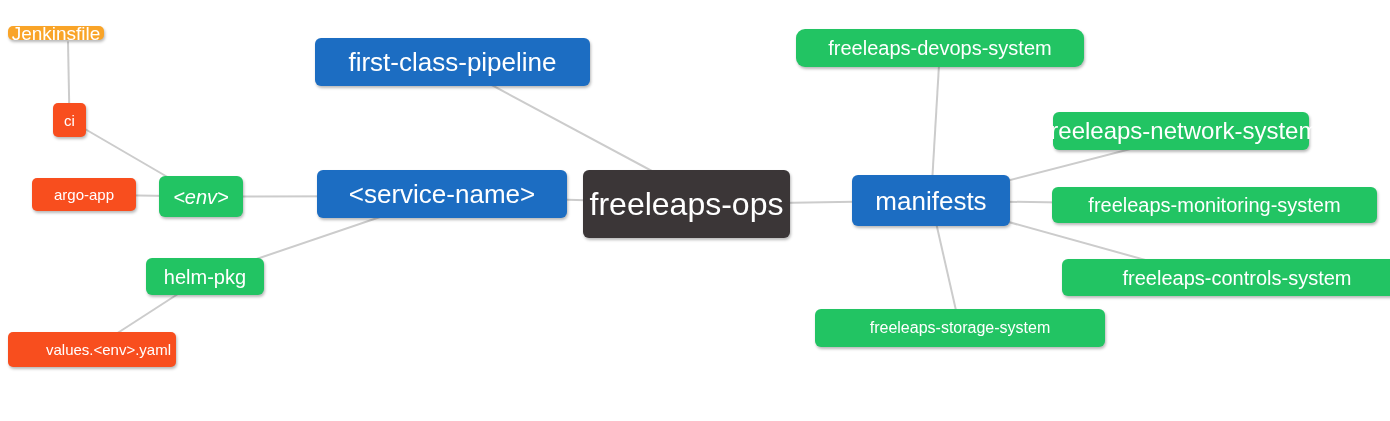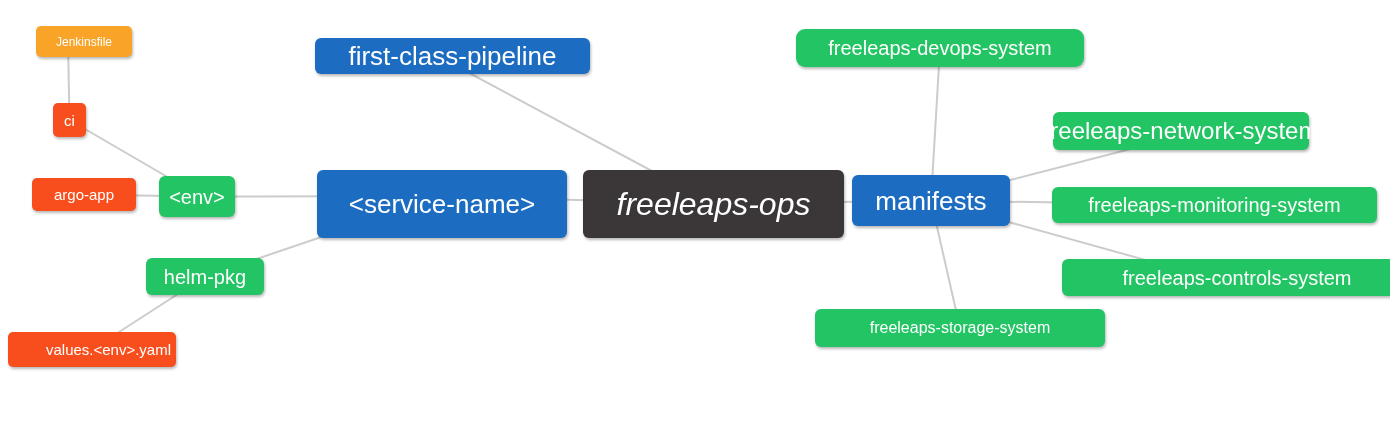--- a/index.html
+++ b/index.html
@@ -36,29 +36,29 @@
     cursor: pointer;
     box-sizing: border-box;
     line-height: 1;
   }
   .n-orange { background: var(--c-orange, #f9a428); }
   .n-red    { background: var(--c-red,    #f84e1e); }
   .n-green  { background: var(--c-green,  #22c463); }
   .n-blue   { background: var(--c-blue,   #1c6dc2); }
   .n-dark   { background: var(--c-dark,   #3b3637); }
 
-  #node-jenkinsfile          { left:  36px; top:  26px; width:  96px; height: 31px; font-size: 12px; border-radius: 5px; }
+  #node-jenkinsfile          { left:  8px; top:  26px; width:  96px; height: 14px; font-size: 19px; border-radius: 5px; }
   #node-ci                   { left:  53px; top: 103px; width:  33px; height: 34px; font-size: 15px; border-radius: 5px; }
   #node-argo-app             { left:  32px; top: 178px; width:  104px; height: 33px; font-size: 15px; border-radius: 5px; }
-  #node-env                  { left: 159px; top: 176px; width:  76px; height: 41px; font-size: 20px; }
+  #node-env                  { left: 159px; top: 176px; width:  84px; height: 41px; font-size: 20px; font-style: italic; }
   #node-helm-pkg             { left: 146px; top: 258px; width: 118px; height: 37px; font-size: 20px; }
   #node-values-env-yaml      { left:   8px; top: 332px; width: 168px; height: 35px; font-size: 15px; border-radius: 5px; padding-left: 33px; }
-  #node-first-class-pipeline { left: 315px; top:  38px; width: 275px; height: 36px; font-size: 26px; }
-  #node-service-name         { left: 317px; top: 170px; width: 250px; height: 68px; font-size: 26px; }
-  #node-freeleaps-ops        { left: 583px; top: 170px; width: 261px; height: 68px; font-size: 32px; font-style: italic; }
+  #node-first-class-pipeline { left: 315px; top:  38px; width: 275px; height: 48px; font-size: 26px; }
+  #node-service-name         { left: 317px; top: 170px; width: 250px; height: 48px; font-size: 26px; }
+  #node-freeleaps-ops        { left: 583px; top: 170px; width: 207px; height: 68px; font-size: 32px; }
   #node-manifests            { left: 852px; top: 175px; width: 158px; height: 51px; font-size: 26px; }
   #node-freeleaps-devops-system     { left:  796px; top:  29px; width: 288px; height: 38px; font-size: 20px; border-radius: 9px; }
   #node-freeleaps-network-system    { left: 1053px; top: 112px; width: 256px; height: 38px; font-size: 24px; }
   #node-freeleaps-monitoring-system { left: 1052px; top: 187px; width: 325px; height: 36px; font-size: 20px; text-align: center; }
   #node-freeleaps-controls-system   { left: 1062px; top: 259px; width: 350px; height: 37px; font-size: 20px; }
   #node-freeleaps-storage-system    { left:  815px; top: 309px; width: 290px; height: 38px; font-size: 16px; }
 </style>
 </head>
 <body>
 

